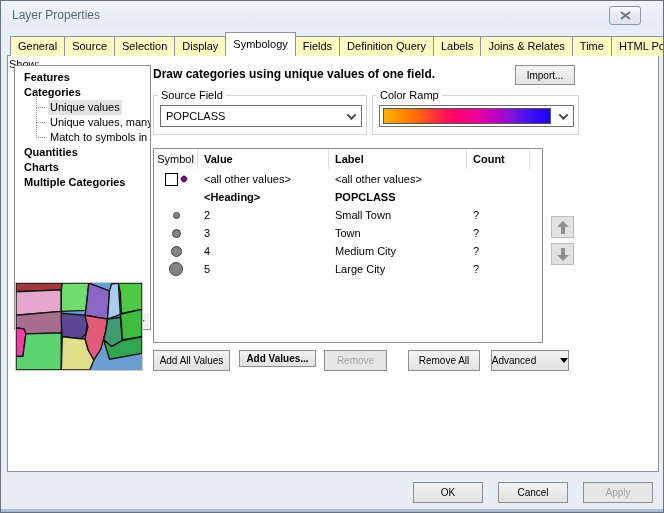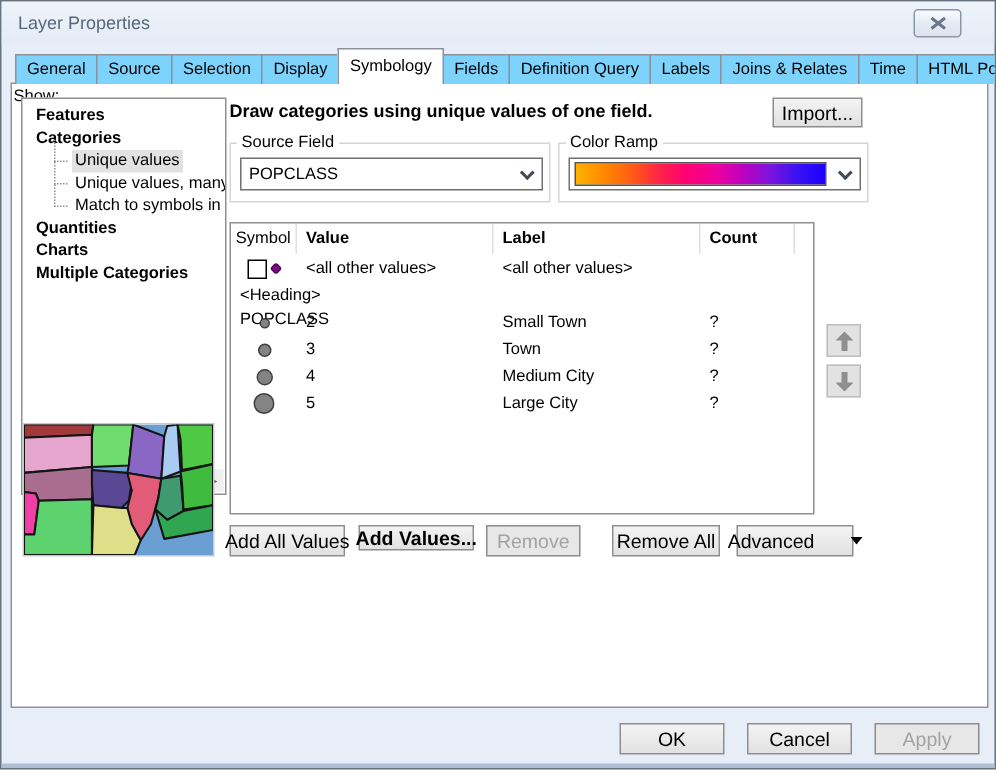--- a/index.html
+++ b/index.html
@@ -14,21 +14,21 @@
   .title-text { position:absolute; left:11px; top:7px; font-size:12px; color:#56677a; }
   .close-btn {
     position:absolute; right:22px; top:5px; width:32px; height:19px;
     border:1px solid #8a97a8; border-radius:3px;
     background:linear-gradient(#fbfcfe,#e6ecf4 45%,#dde4ee);
     display:flex; align-items:center; justify-content:center;
   }
   
   .tabstrip { position:absolute; left:9px; top:33px; height:22px; display:flex; align-items:flex-end; z-index:3; }
   .tab {
-    height:20px; padding:3px 7px 2px 7px; background:#7dd3fc;
+    height:20px; padding:3px 7px 2px 7px; background:#fef9c3;
     border:1px solid #8c919b; border-bottom:none; margin-right:-1px;
     white-space:nowrap; color:#000;
   }
   .tab.active {
     height:24px; background:#fff; position:relative; z-index:4;
     padding-top:5px; margin-top:-4px; box-shadow:0 2px 0 #fff;
   }
   
   .tabpage { position:absolute; left:6px; top:54px; width:652px; height:417px; background:#fff; border:1px solid #8c919b; z-index:2; }
   .abs { position:absolute; }
@@ -46,21 +46,21 @@
   .tree-hscroll { position:absolute; left:1px; right:1px; bottom:1px; height:15px; background:#f0f0f0; display:flex; }
   .scroll-arrow { width:15px; height:15px; background:#f0f0f0; color:#5a5a5a; font-size:9px; line-height:15px; text-align:center; }
   .scroll-thumb { flex:1; margin:0 9px; background:#cdcdcd; }
   
   .preview { left:14px; top:281px; width:128px; height:89px; border:1px solid #c9c9c9; z-index:5; }
   .preview svg { display:block; width:100%; height:100%; }
   
   .description { left:152px; top:66px; font-size:12px; font-weight:bold; z-index:5; }
   .btn {
     border:1px solid #8e8e8e; background:linear-gradient(#f4f4f4,#e1e1e1);
-    font-family:"Liberation Sans",sans-serif; font-size:13px; color:#000;
+    font-family:"Liberation Sans",sans-serif; font-size:10px; color:#000;
     display:flex; align-items:center; justify-content:center; white-space:nowrap;
   }
   .btn.disabled { color:#a3a3a3; background:#e7e7e7; }
   .import-btn { left:514px; top:64px; width:60px; height:20px; z-index:5; }
   fieldset.grp { position:absolute; border:1px solid #d5d5d5; padding:0; z-index:5; }
   fieldset.grp legend { font-size:11px; color:#000; margin-left:4px; padding:0 3px; }
   .grp-valuefield { left:152px; top:88px; width:214px; height:46px; }
   .grp-colorramp  { left:371px; top:88px; width:207px; height:46px; }
   .combo {
     position:absolute; left:6px; top:4px; height:22px;
@@ -74,21 +74,21 @@
   .cat-table { left:152px; top:147px; width:390px; height:195px; border:1px solid #8f8f8f; background:#fff; z-index:5; overflow:hidden; }
   .cat-row { display:flex; height:16px; line-height:16px; }
   .cat-row.header { height:20px; line-height:20px; font-weight:bold;justify-content:flex-end; }
   .cat-row.header .c-sym { font-weight:normal; }
   .c-sym { width:44px; display:flex; align-items:center; justify-content:center; gap:3px; }
   .c-val { width:131px; padding-left:6px; }
   .c-lab { width:138px; padding-left:6px; }
   .c-cnt { flex:1; padding-left:6px; }
   .cat-row.header .c-sym, .cat-row.header .c-val, .cat-row.header .c-lab { border-right:1px solid #e0e0e0; }
   .cat-row.header .c-cnt { border-right:1px solid #e0e0e0; margin-right:12px; }
-  .bold-row { font-weight:normal;flex-direction:column; }
+  .bold-row { font-weight:bold; }
   .r-gap { height:2px; }
   .checkbox { width:13px; height:13px; border:1px solid #000; background:#fff; }
   .dot { border-radius:50%; background:#848484; border:1px solid #3f3f3f; }
   .dot.purple { width:6px; height:6px; background:#7a0b86; border-color:#4d0455; border-radius:2px; transform:rotate(45deg); }
   .dot.s1 { width:7px;  height:7px;  }
   .dot.s2 { width:9px;  height:9px;  }
   .dot.s3 { width:11px; height:11px; }
   .dot.s4 { width:14px; height:14px; }
   
   .updown { width:23px; height:22px; background:#e2e2e2; border:1px solid #bdbdbd; display:flex; align-items:center; justify-content:center; z-index:5; }

